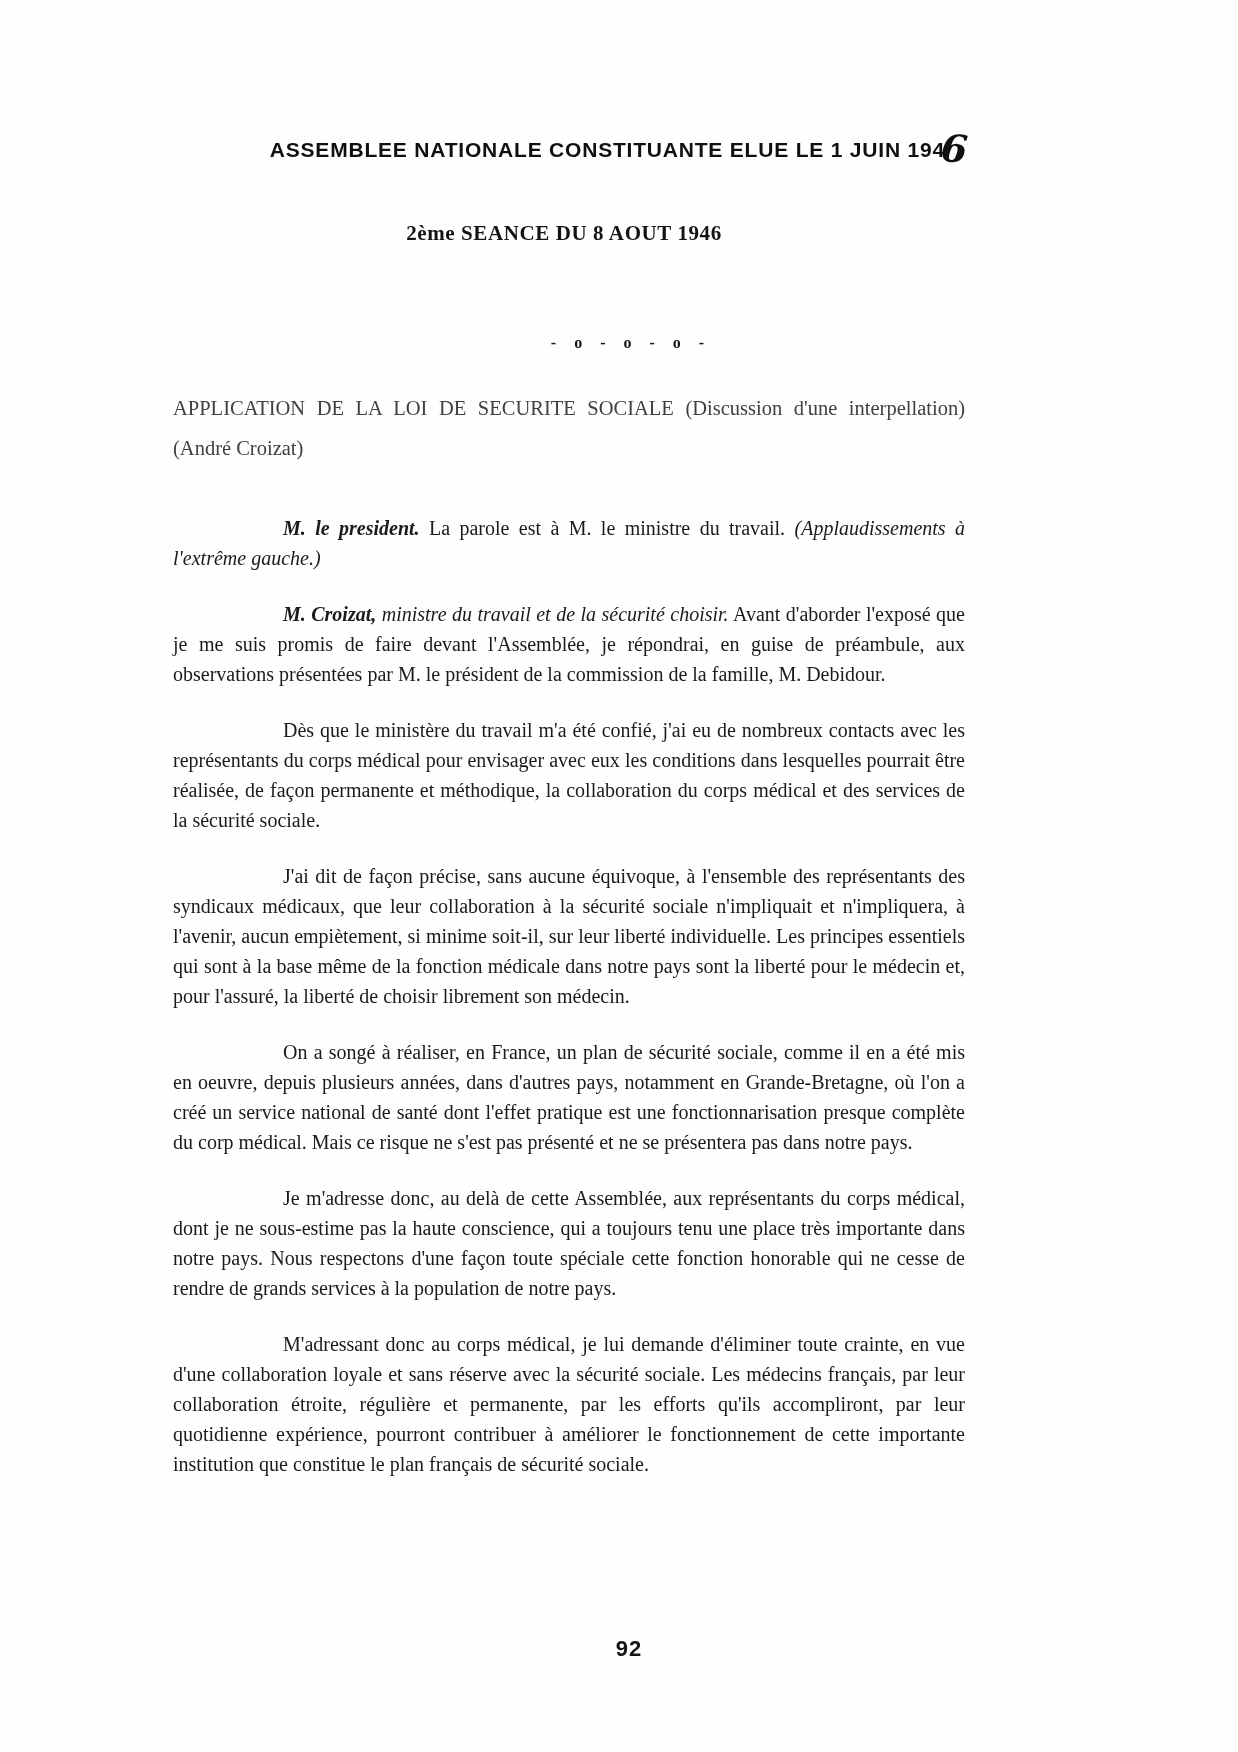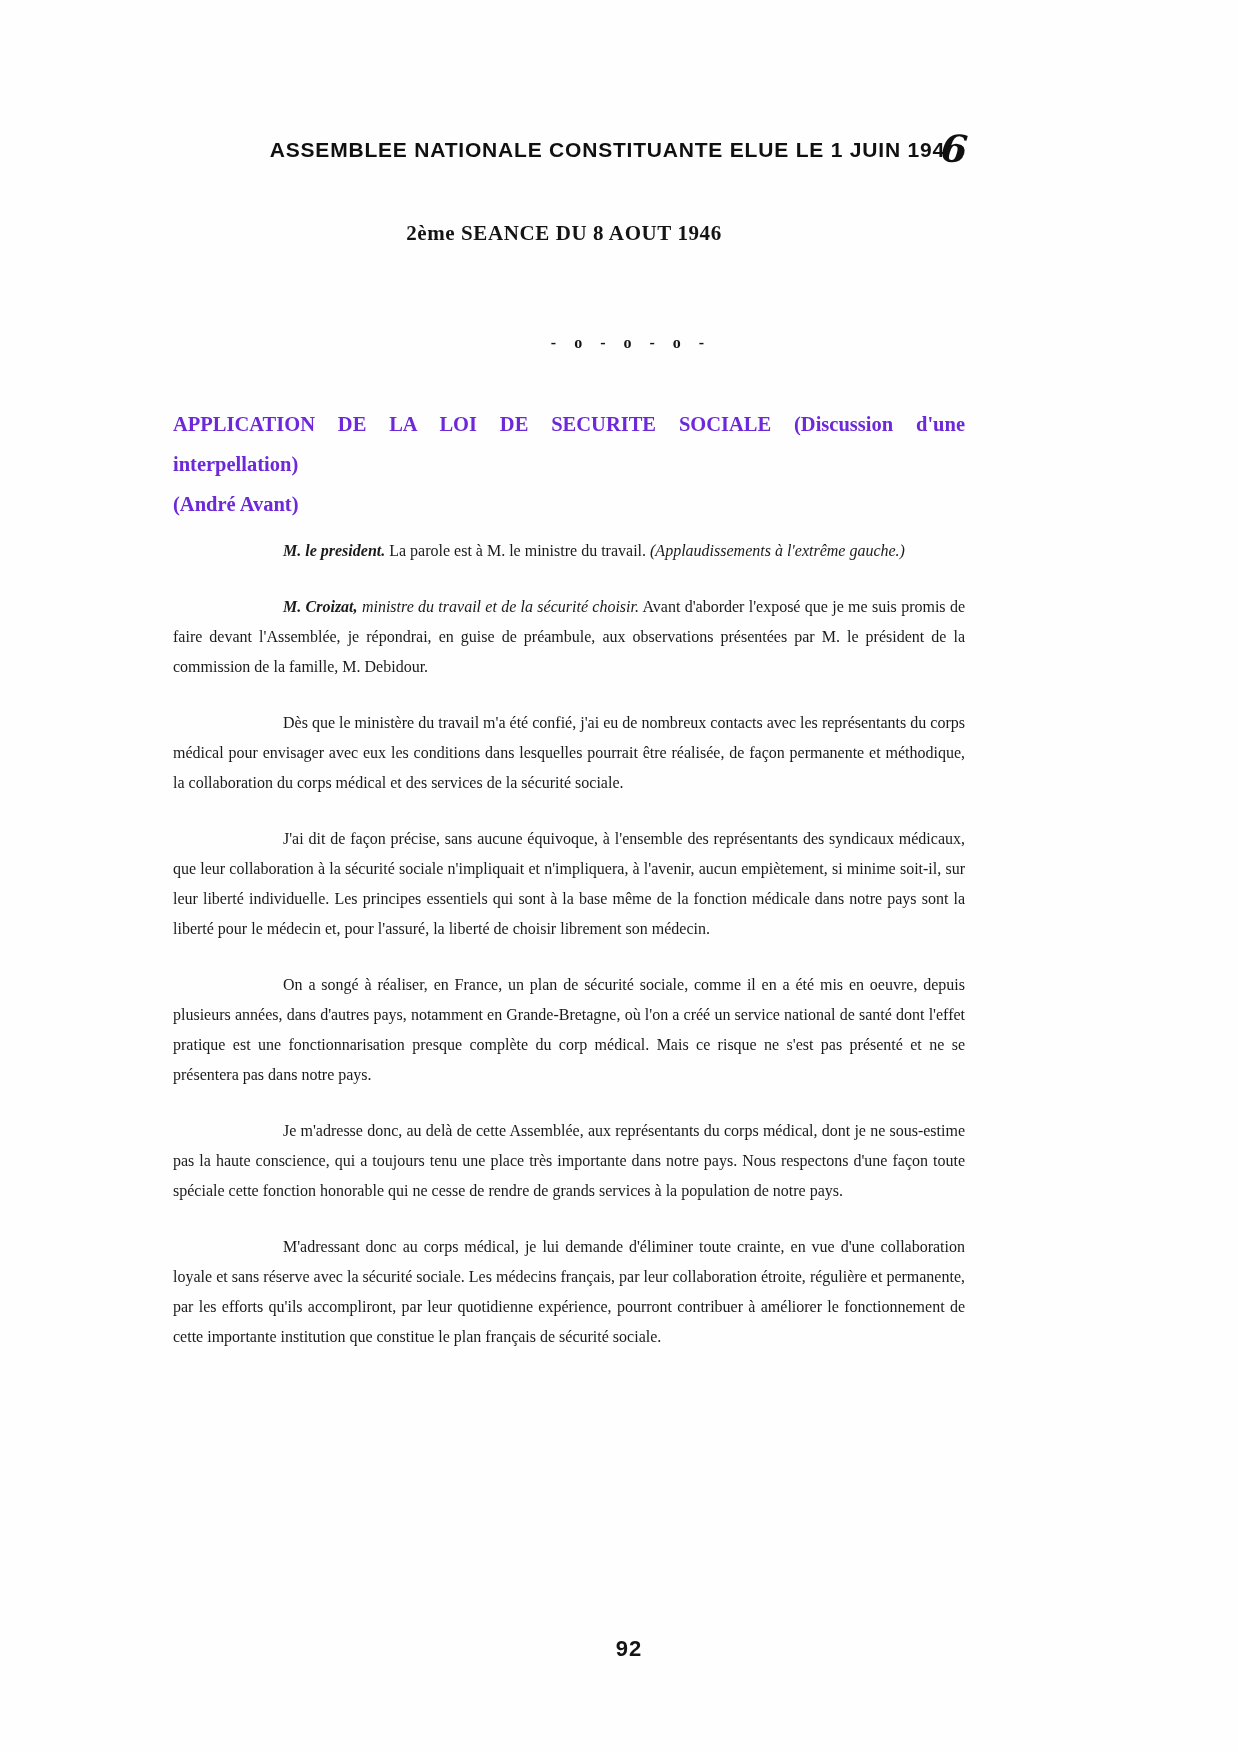--- a/index.html
+++ b/index.html
@@ -55,42 +55,42 @@
     left: 12px;
     width: 100%;
     text-align: center;
     font-weight: bold;
     font-size: 16px;
     letter-spacing: 7px;
     color: #141414;
   }
   .heading {
     position: absolute;
-    top: 404px;
+    top: 388px;
     left: 173px;
     width: 792px;
-    font-weight: bold;
+    font-weight: normal;
     font-size: 20.5px;
     line-height: 40px;
-    color: #6d28d9;
+    color: #404040;
   }
   .heading-line1 {
     text-align: justify;
     text-align-last: justify;
     word-spacing: 3px;
   }
   .heading-line2 {
     text-align: left;
   }
   .body-text {
     position: absolute;
-    top: 536px;
+    top: 513px;
     left: 173px;
     width: 792px;
-    font-size: 16px;
+    font-size: 20px;
     line-height: 30px;
     text-align: justify;
     color: #1a1a1a;
   }
   .body-text p {
     margin: 0 0 26px 0;
     text-indent: 110px;
   }
   .seg-r { font-style: normal; font-weight: normal; }
   .seg-i { font-style: italic; }
@@ -116,21 +116,21 @@
   <div class="title">
     <span>ASSEMBLEE NATIONALE CONSTITUANTE ELUE LE 1 JUIN 194</span><span class="hand-digit">6</span>
   </div>
 
   <div class="subtitle">2ème SEANCE DU 8 AOUT 1946</div>
 
   <div class="separator">- o - o - o -</div>
 
   <div class="heading">
     <div class="heading-line1">APPLICATION DE LA LOI DE SECURITE SOCIALE (Discussion d'une interpellation)</div>
-    <div class="heading-line2">(André Avant)</div>
+    <div class="heading-line2">(André Croizat)</div>
   </div>
 
   <div class="body-text" id="paragraphs">
       <p><span class="seg-bi">M. le president.</span><span class="seg-r"> La parole est à M. le ministre du travail. </span><span class="seg-i">(Applaudissements à l'extrême gauche.)</span></p>
       <p><span class="seg-bi">M. Croizat,</span><span class="seg-i"> ministre du travail et de la sécurité choisir.</span><span class="seg-r"> Avant d'aborder l'exposé que je me suis promis de faire devant l'Assemblée, je répondrai, en guise de préambule, aux observations présentées par M. le président de la commission de la famille, M. Debidour.</span></p>
       <p><span class="seg-r">Dès que le ministère du travail m'a été confié, j'ai eu de nombreux contacts avec les représentants du corps médical pour envisager avec eux les conditions dans lesquelles pourrait être réalisée, de façon permanente et méthodique, la collaboration du corps médical et des services de la sécurité sociale.</span></p>
       <p><span class="seg-r">J'ai dit de façon précise, sans aucune équivoque, à l'ensemble des représentants des syndicaux médicaux, que leur collaboration à la sécurité sociale n'impliquait et n'impliquera, à l'avenir, aucun empiètement, si minime soit-il, sur leur liberté individuelle. Les principes essentiels qui sont à la base même de la fonction médicale dans notre pays sont la liberté pour le médecin et, pour l'assuré, la liberté de choisir librement son médecin.</span></p>
       <p><span class="seg-r">On a songé à réaliser, en France, un plan de sécurité sociale, comme il en a été mis en oeuvre, depuis plusieurs années, dans d'autres pays, notamment en Grande-Bretagne, où l'on a créé un service national de santé dont l'effet pratique est une fonctionnarisation presque complète du corp médical. Mais ce risque ne s'est pas présenté et ne se présentera pas dans notre pays.</span></p>
       <p><span class="seg-r">Je m'adresse donc, au delà de cette Assemblée, aux représentants du corps médical, dont je ne sous-estime pas la haute conscience, qui a toujours tenu une place très importante dans notre pays. Nous respectons d'une façon toute spéciale cette fonction honorable qui ne cesse de rendre de grands services à la population de notre pays.</span></p>
       <p><span class="seg-r">M'adressant donc au corps médical, je lui demande d'éliminer toute crainte, en vue d'une collaboration loyale et sans réserve avec la sécurité sociale. Les médecins français, par leur collaboration étroite, régulière et permanente, par les efforts qu'ils accompliront, par leur quotidienne expérience, pourront contribuer à améliorer le fonctionnement de cette importante institution que constitue le plan français de sécurité sociale.</span></p>

